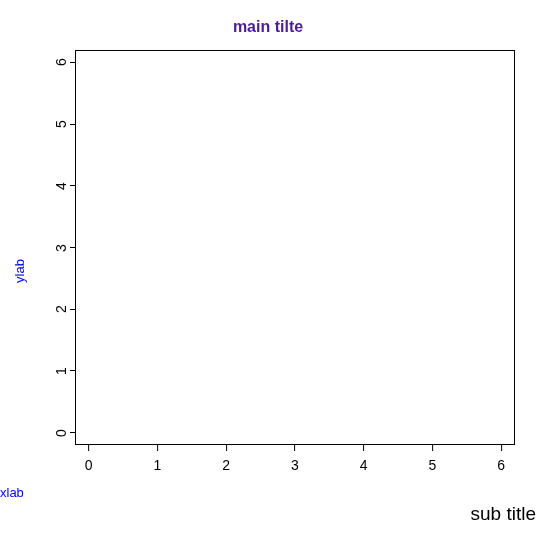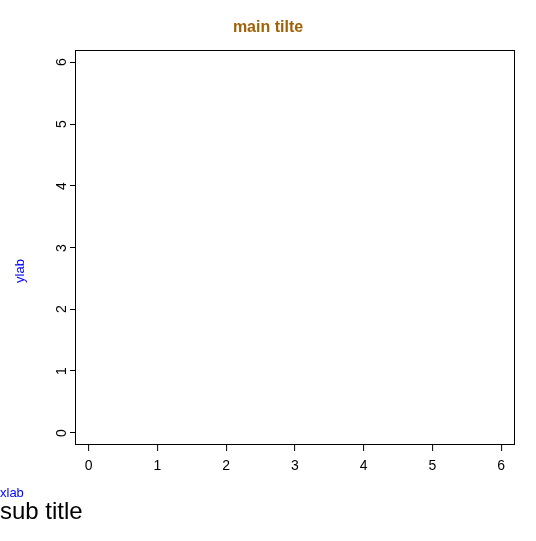--- a/index.html
+++ b/index.html
@@ -13,21 +13,21 @@
       background: white;
       font-family: Arial, sans-serif;
       position: relative;
     }
     .main-title {
       position: absolute;
       top: 18px;
       left: 0;
       right: 0;
       text-align: center;
-      color: #a16207;
+      color: #4c1d95;
       font-weight: bold;
       font-size: 16px;
     }
     .plot-area {
       position: absolute;
       left: 75px;
       top: 50px;
       width: 440px;
       height: 395px;
       border: 1px solid black;
@@ -48,23 +48,23 @@
       bottom: 41px;
       text-align: left;
       color: blue;
       font-size: 13px;
     }
     .sub-title {
       position: absolute;
       left: 0;
       right: 0;
       bottom: 16px;
-      text-align: left;
+      text-align: right;
       color: black;
-      font-size: 24px;
+      font-size: 19px;
     }
     .y-ticks {
       position: absolute;
       left: 45px;
       top: 50px;
       height: 395px;
       width: 30px;
     }
     .y-tick {
       position: absolute;

